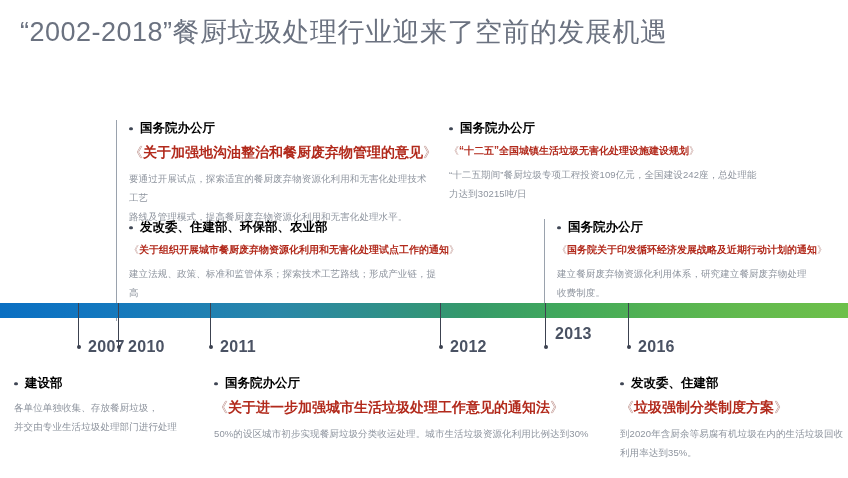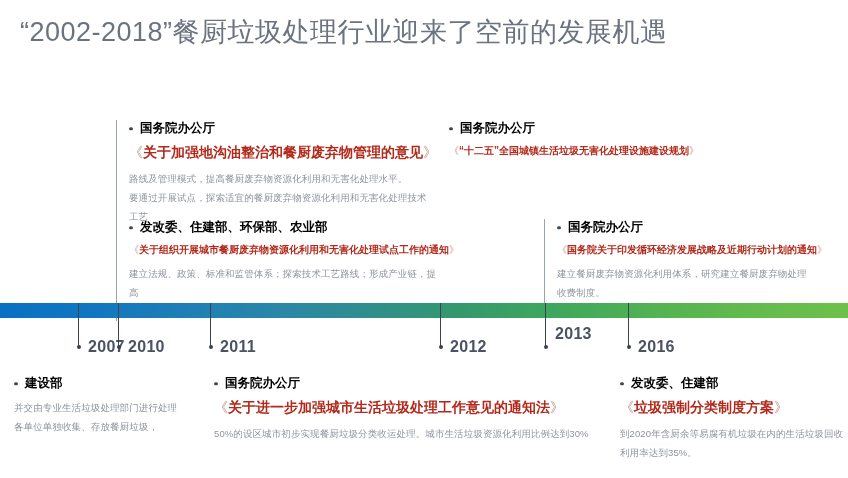--- a/index.html
+++ b/index.html
@@ -164,22 +164,22 @@
 
   <div class="block with-rule" id="block-2010">
     <div class="block-org">
       <span class="bullet"></span>
       <span>国务院办公厅</span>
     </div>
     <div class="block-doc lg">
       <span class="bracket">《</span><span>关于加强地沟油整治和餐厨废弃物管理的意见</span><span class="bracket">》</span>
     </div>
     <div class="block-desc">
+      <div>要通过开展试点，探索适宜的餐厨废弃物资源化利用和无害化处理技术工艺</div>
       <div>路线及管理模式，提高餐厨废弃物资源化利用和无害化处理水平。</div>
-      <div>要通过开展试点，探索适宜的餐厨废弃物资源化利用和无害化处理技术工艺</div>
     </div>
   </div>
 
   <div class="block with-rule" id="block-2011-top">
     <div class="block-org">
       <span class="bullet"></span>
       <span>发改委、住建部、环保部、农业部</span>
     </div>
     <div class="block-doc sm">
       <span class="bracket">《</span><span>关于组织开展城市餐厨废弃物资源化利用和无害化处理试点工作的通知</span><span class="bracket">》</span>
@@ -191,20 +191,24 @@
   </div>
 
   <div class="block" id="block-2012">
     <div class="block-org">
       <span class="bullet"></span>
       <span>国务院办公厅</span>
     </div>
     <div class="block-doc sm">
       <span class="bracket">《</span><span>“十二五”全国城镇生活垃圾无害化处理设施建设规划</span><span class="bracket">》</span>
     </div>
+    <div class="block-desc">
+      <div>“十二五期间”餐厨垃圾专项工程投资109亿元，全国建设242座，总处理能</div>
+      <div>力达到30215吨/日</div>
+    </div>
   </div>
 
   <div class="block with-rule" id="block-2013">
     <div class="block-org">
       <span class="bullet"></span>
       <span>国务院办公厅</span>
     </div>
     <div class="block-doc sm">
       <span class="bracket">《</span><span>国务院关于印发循环经济发展战略及近期行动计划的通知</span><span class="bracket">》</span>
     </div>
@@ -254,22 +258,22 @@
     <div class="tick-dot" style="top:345px;"></div>
     <div class="tick-year" style="top:338px;">2016</div>
   </div>
 
   <div class="block" id="block-2007">
     <div class="block-org">
       <span class="bullet"></span>
       <span>建设部</span>
     </div>
     <div class="block-desc">
+      <div>各单位单独收集、存放餐厨垃圾，</div>
       <div>并交由专业生活垃圾处理部门进行处理</div>
-      <div>各单位单独收集、存放餐厨垃圾，</div>
     </div>
   </div>
 
   <div class="block" id="block-2011-bot">
     <div class="block-org">
       <span class="bullet"></span>
       <span>国务院办公厅</span>
     </div>
     <div class="block-doc lg">
       <span class="bracket">《</span><span>关于进一步加强城市生活垃圾处理工作意见的通知法</span><span class="bracket">》</span>

